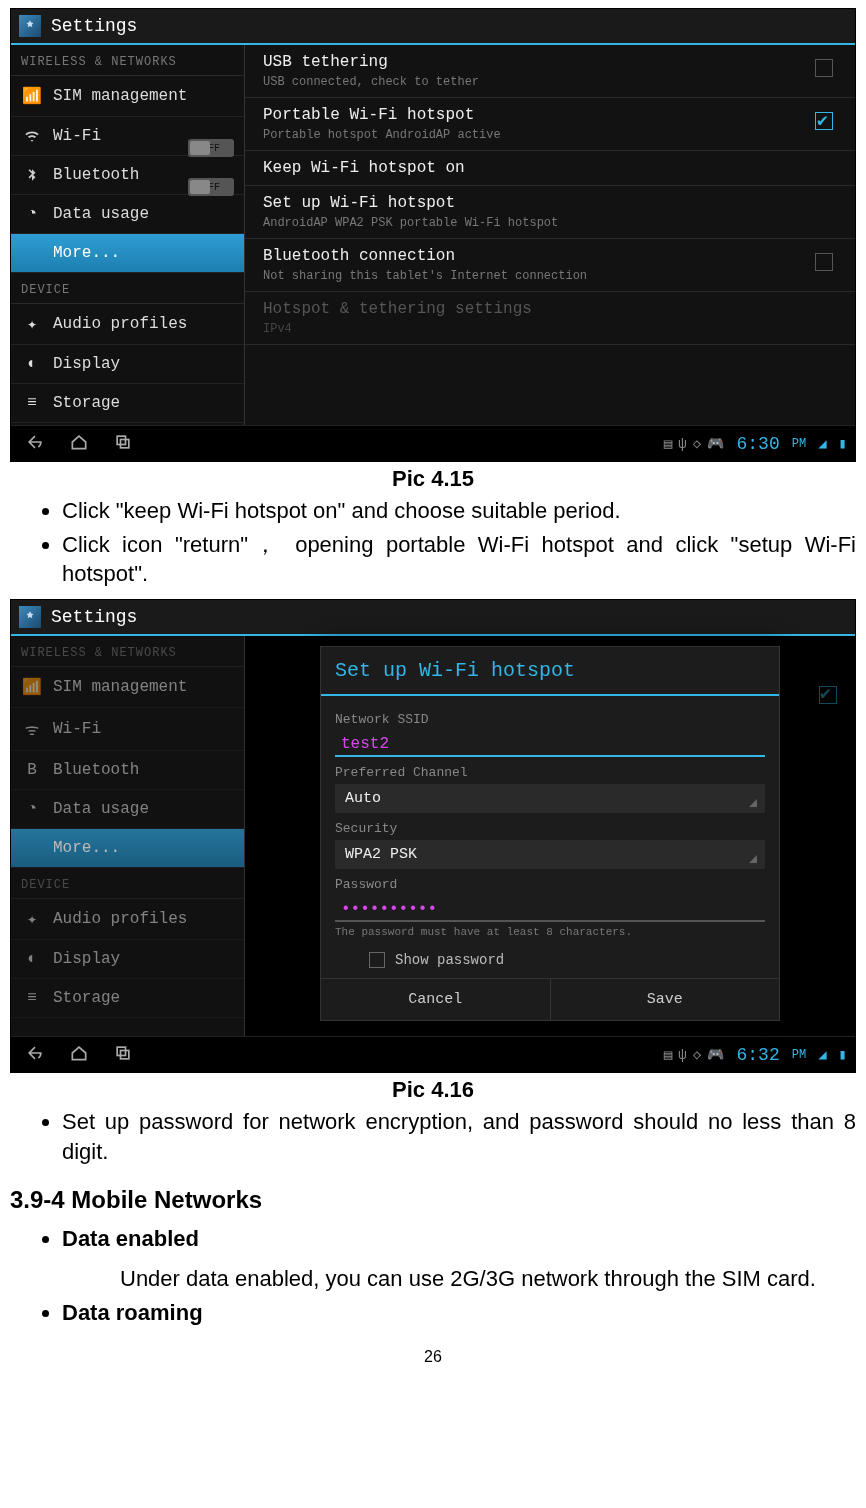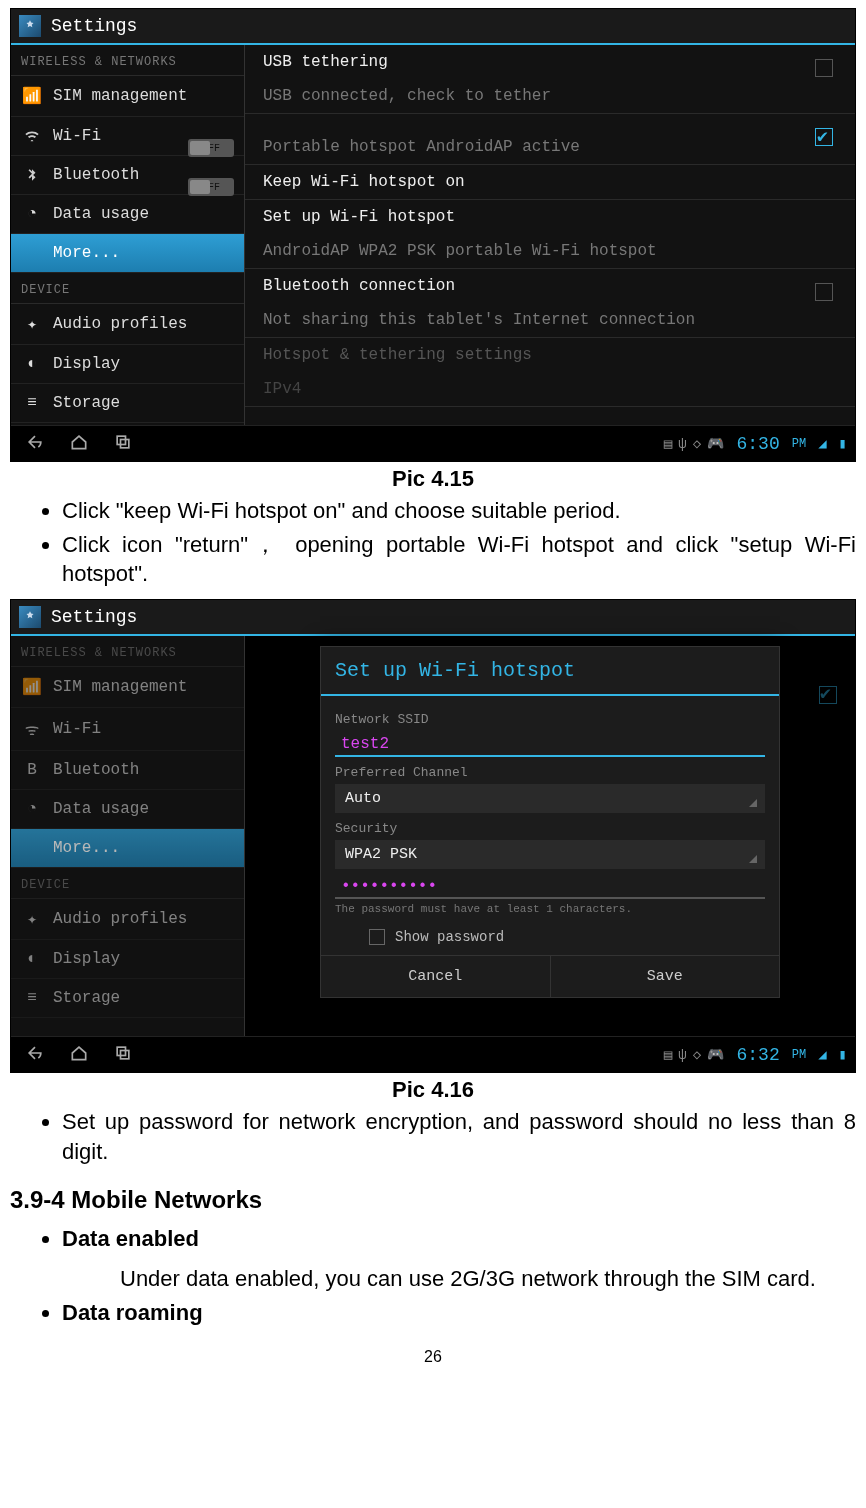--- a/index.html
+++ b/index.html
@@ -13,21 +13,21 @@
   .sidebar { width: 234px; background: #111; border-right: 1px solid #333; font-size: 16px; }
   .sidebar .section-hdr { color: #777; font-size: 12px; letter-spacing: 1px; padding: 10px 10px 6px 10px; border-bottom: 1px solid #2a2a2a; }
   .sidebar .row { display:flex; align-items:center; padding: 10px 10px; color:#ddd; border-bottom:1px solid #222; position:relative; }
   .sidebar .row .icon { width:22px; display:inline-flex; justify-content:center; margin-right:10px; }
   .sidebar .row.selected { background: linear-gradient(#2e9ed4,#1d7eb0); color:#fff; }
   .switch-off { position:absolute; right:10px; width:46px; height:18px; background:#555; border-radius:3px; font-size:10px; color:#111; display:flex; align-items:center; justify-content:center; padding:0 4px;margin-top:24px; }
   .switch-off::before { content:""; position:absolute; left:2px; top:2px; width:20px; height:14px; background:#888; border-radius:2px; }
   .main { flex:1; background:#121212; }
   .main .row { padding:8px 18px; border-bottom:1px solid #2a2a2a; position:relative; }
   .main .row .ttl { color:#eee; font-size:16px; }
-  .main .row .sub { color:#777; font-size:16px; margin-top:16px; }
+  .main .row .sub { color:#777; font-size:12px; margin-top:4px; }
   .main .row.dim .ttl { color:#555; }
   .main .row.dim .sub { color:#444; }
   .chk { position:absolute; right:22px; top:14px; width:18px; height:18px; border:1px solid #555; }
   .chk.on { border-color:#33b5e5; color:#33b5e5; }
   .chk.on::after { content:"✔"; position:absolute; top:-4px; left:1px; font-size:18px; color:#33b5e5; }
   .navbar { display:flex; align-items:center; justify-content:space-between; background:#000; padding:4px 8px; height:36px; font-size:14px; border-top:1px solid #222; }
   .nav-left { display:flex; gap:24px; align-items:center; padding-left:6px; }
   .nav-left span svg { width:20px; height:20px; }
   .nav-right { display:flex; gap:12px; align-items:center; color:#33b5e5; }
   .nav-right .clock { color:#33b5e5; font-size:18px; }
@@ -124,20 +124,21 @@
           <span>Storage</span>
         </div>
       </div>
       <div class="main">
         <div class="row">
           <div class="ttl">USB tethering</div>
           <div class="sub">USB connected, check to tether</div>
           <div class="chk"></div>
         </div>
         <div class="row">
+          <div class="ttl">Portable Wi-Fi hotspot</div>
           <div class="sub">Portable hotspot AndroidAP active</div>
           <div class="chk on"></div>
         </div>
         <div class="row">
           <div class="ttl">Keep Wi-Fi hotspot on</div>
         </div>
         <div class="row">
           <div class="ttl">Set up Wi-Fi hotspot</div>
           <div class="sub">AndroidAP WPA2 PSK portable Wi-Fi hotspot</div>
         </div>
@@ -236,22 +237,23 @@
       <div class="dialog-overlay">
         <div class="dialog">
           <div class="dialog-title">Set up Wi-Fi hotspot</div>
           <div class="dlg-body">
             <div class="dlg-label">Network SSID</div>
             <div class="dlg-field">test2</div>
             <div class="dlg-label">Preferred Channel</div>
             <div class="dlg-select">Auto</div>
             <div class="dlg-label">Security</div>
             <div class="dlg-select">WPA2 PSK</div>
+            <div class="dlg-label">Password</div>
             <div class="dlg-field" style="border-color:#555;">••••••••••</div>
-            <div class="dlg-hint">The password must have at least 1 characters.</div>
+            <div class="dlg-hint">The password must have at least 8 characters.</div>
             <div class="dlg-check">
               <span class="box"></span>
               <span>Show password</span>
             </div>
           </div>
           <div class="dlg-buttons">
             <div>Cancel</div>
             <div>Save</div>
           </div>
         </div>

